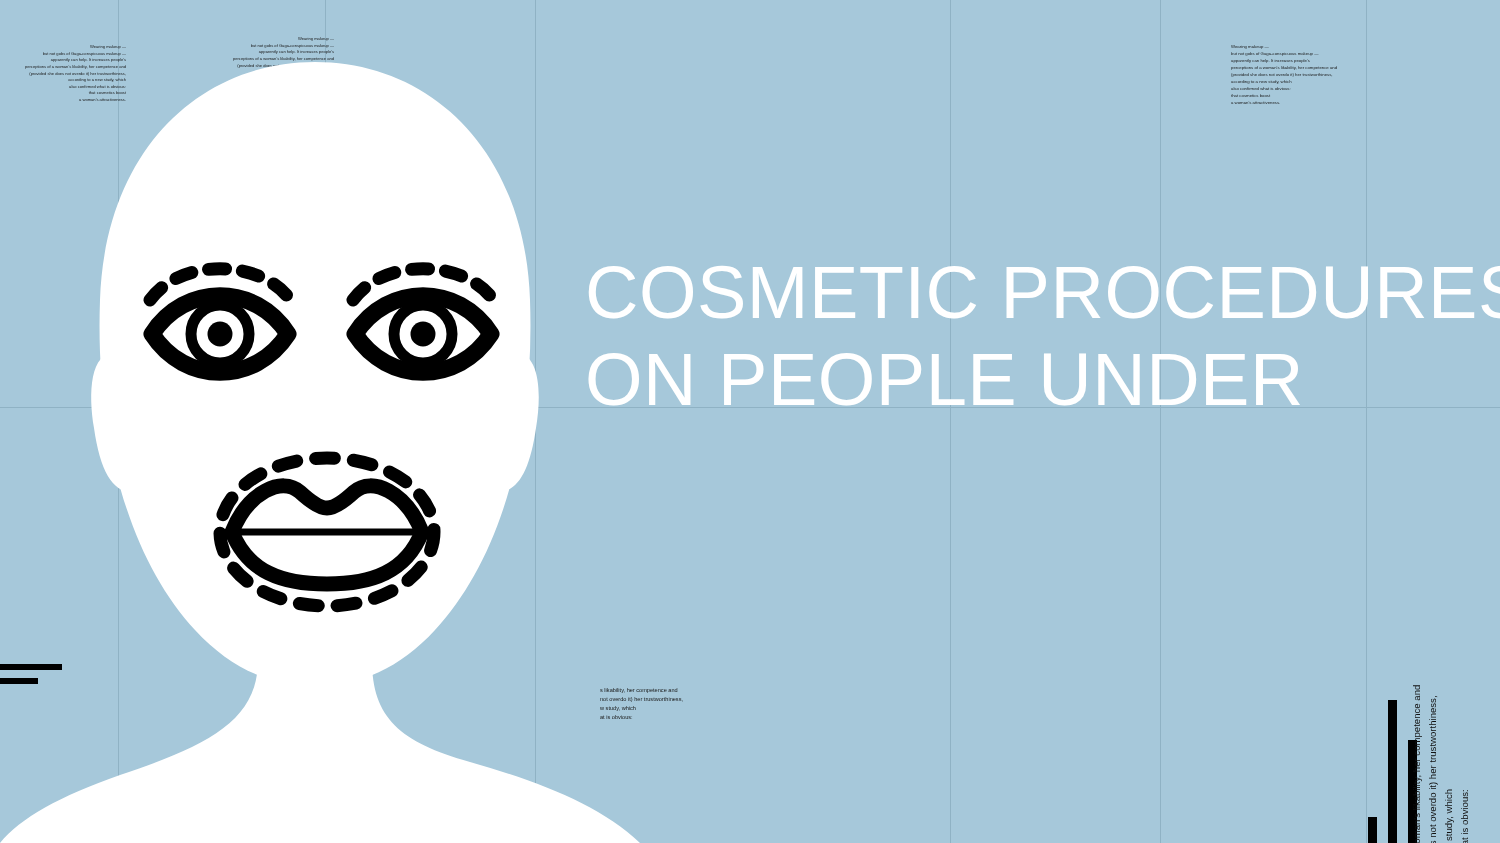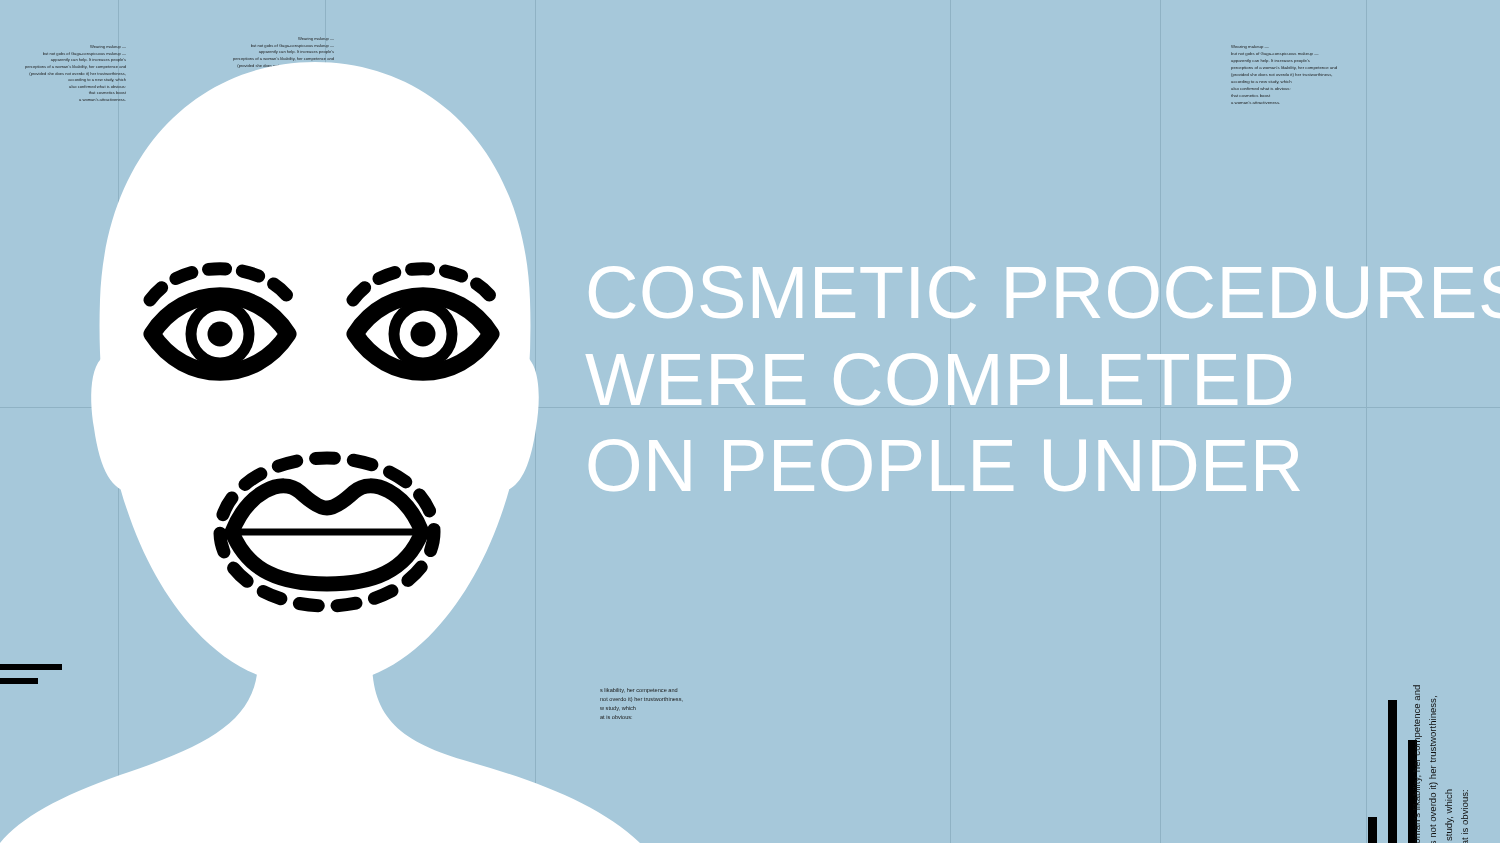--- a/index.html
+++ b/index.html
@@ -166,17 +166,16 @@
       <path d="M232,532 C248,492 282,476 300,492 C312,503 320,508 327,508
                C334,508 342,503 354,492 C372,476 406,492 422,532
                C406,572 372,584 327,584 C282,584 248,572 232,532 Z" fill="none" stroke="#000" stroke-width="15" stroke-linejoin="round"></path>
       <line x1="238" y1="532" x2="416" y2="532" stroke="#000" stroke-width="7"></line>
     </g>
     <ellipse cx="327" cy="532" rx="107" ry="74" fill="none" stroke="#000" stroke-width="13" stroke-linecap="round" stroke-dasharray="19 19"></ellipse>
   </svg>
 
   <div class="headline">
     <span class="hl">Cosmetic procedures</span>
-    <span class="hl">were completed</span>
     <span class="hl">on people under</span>
   </div>
 
 </div>
 
 </body></html>

